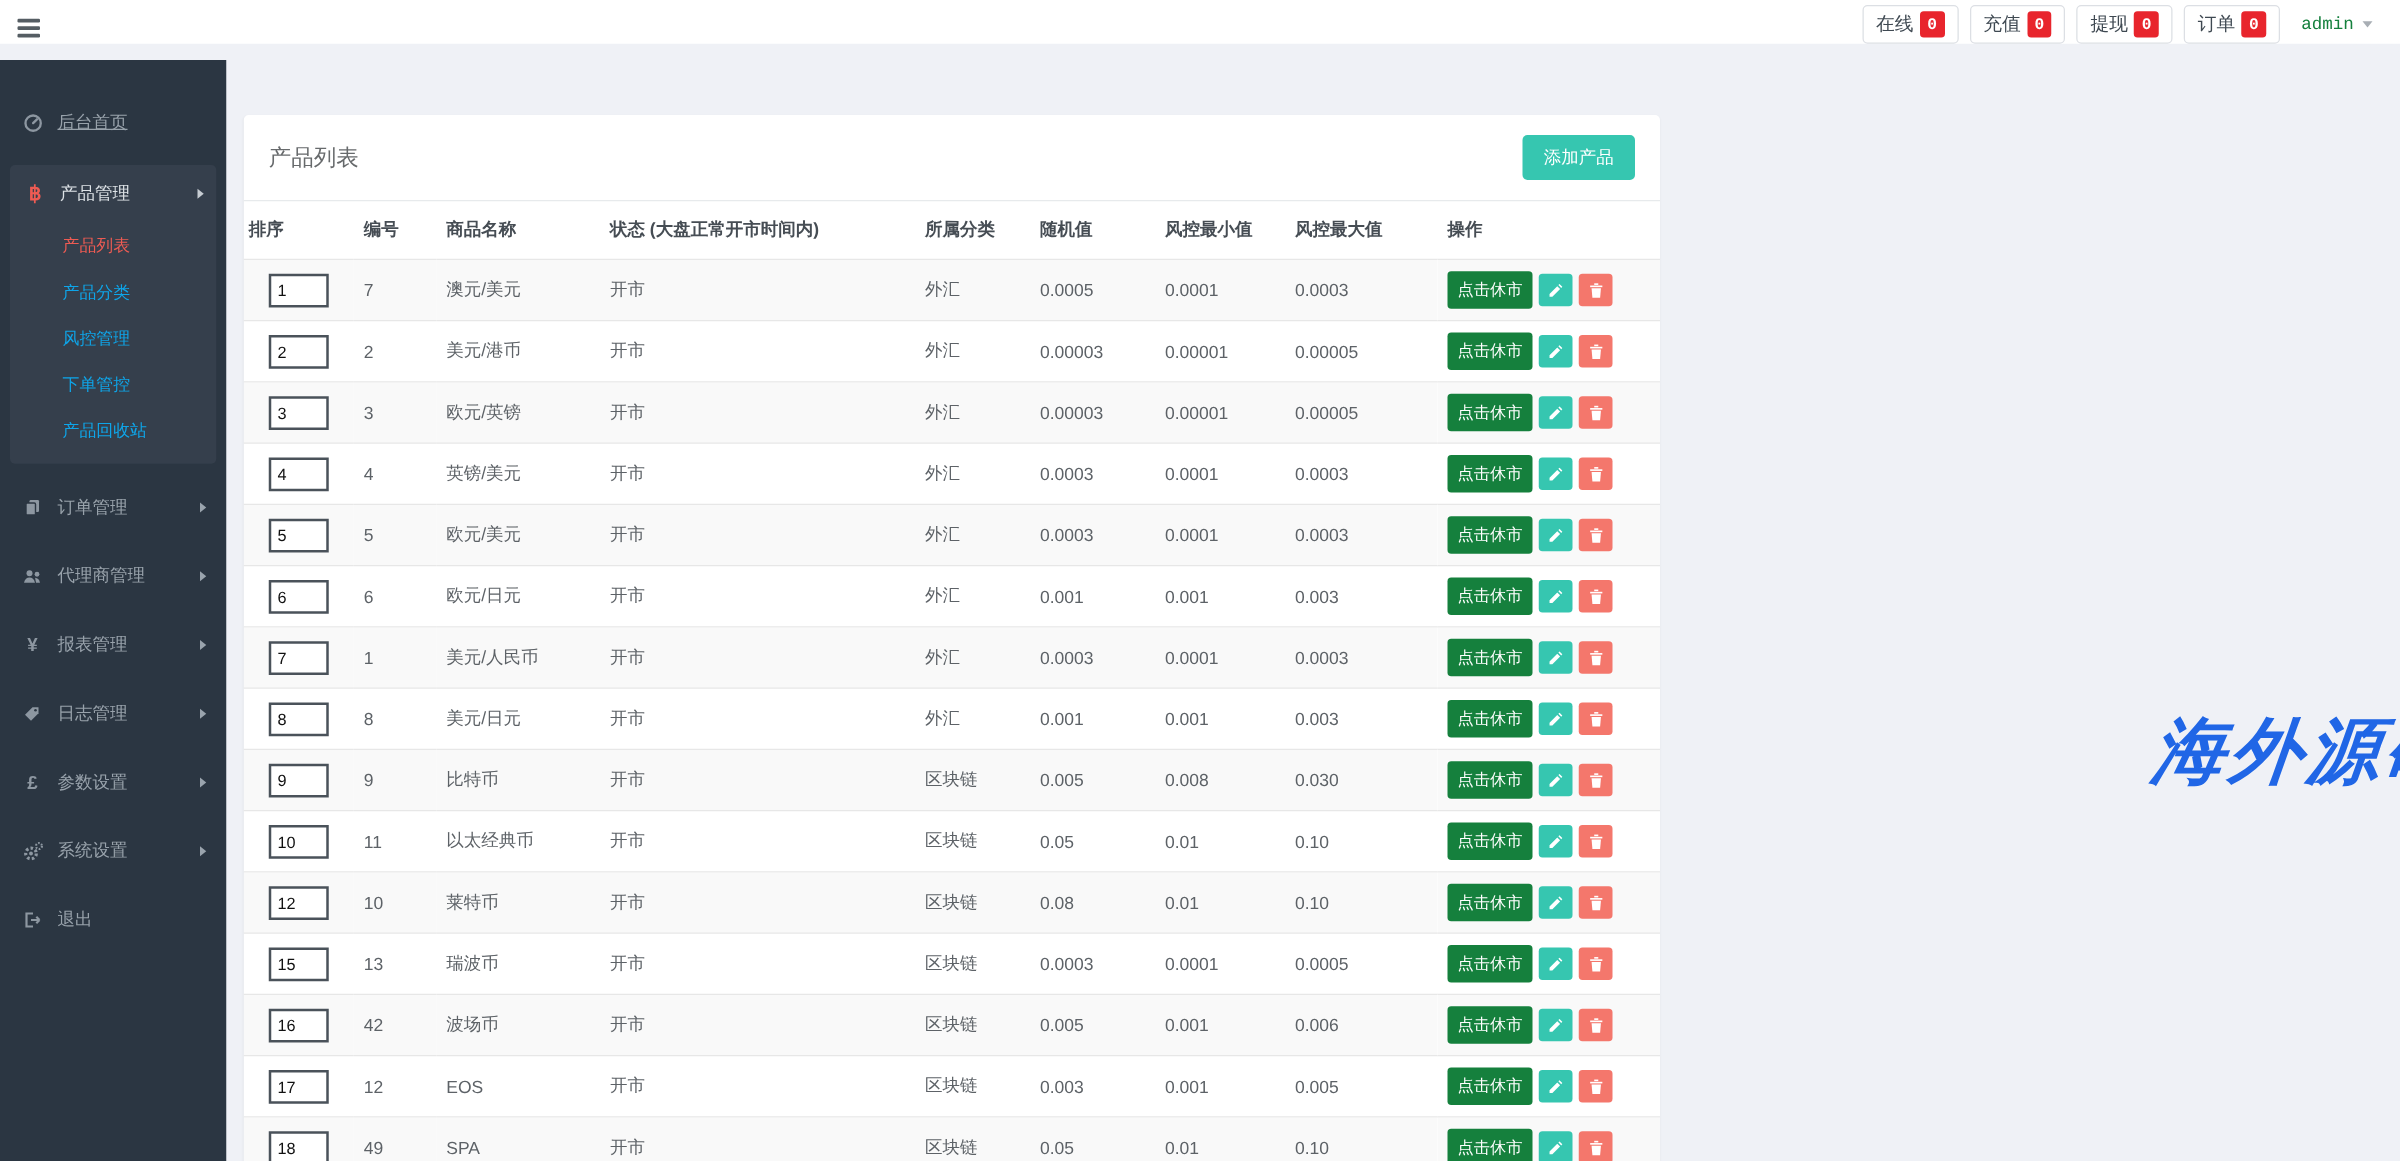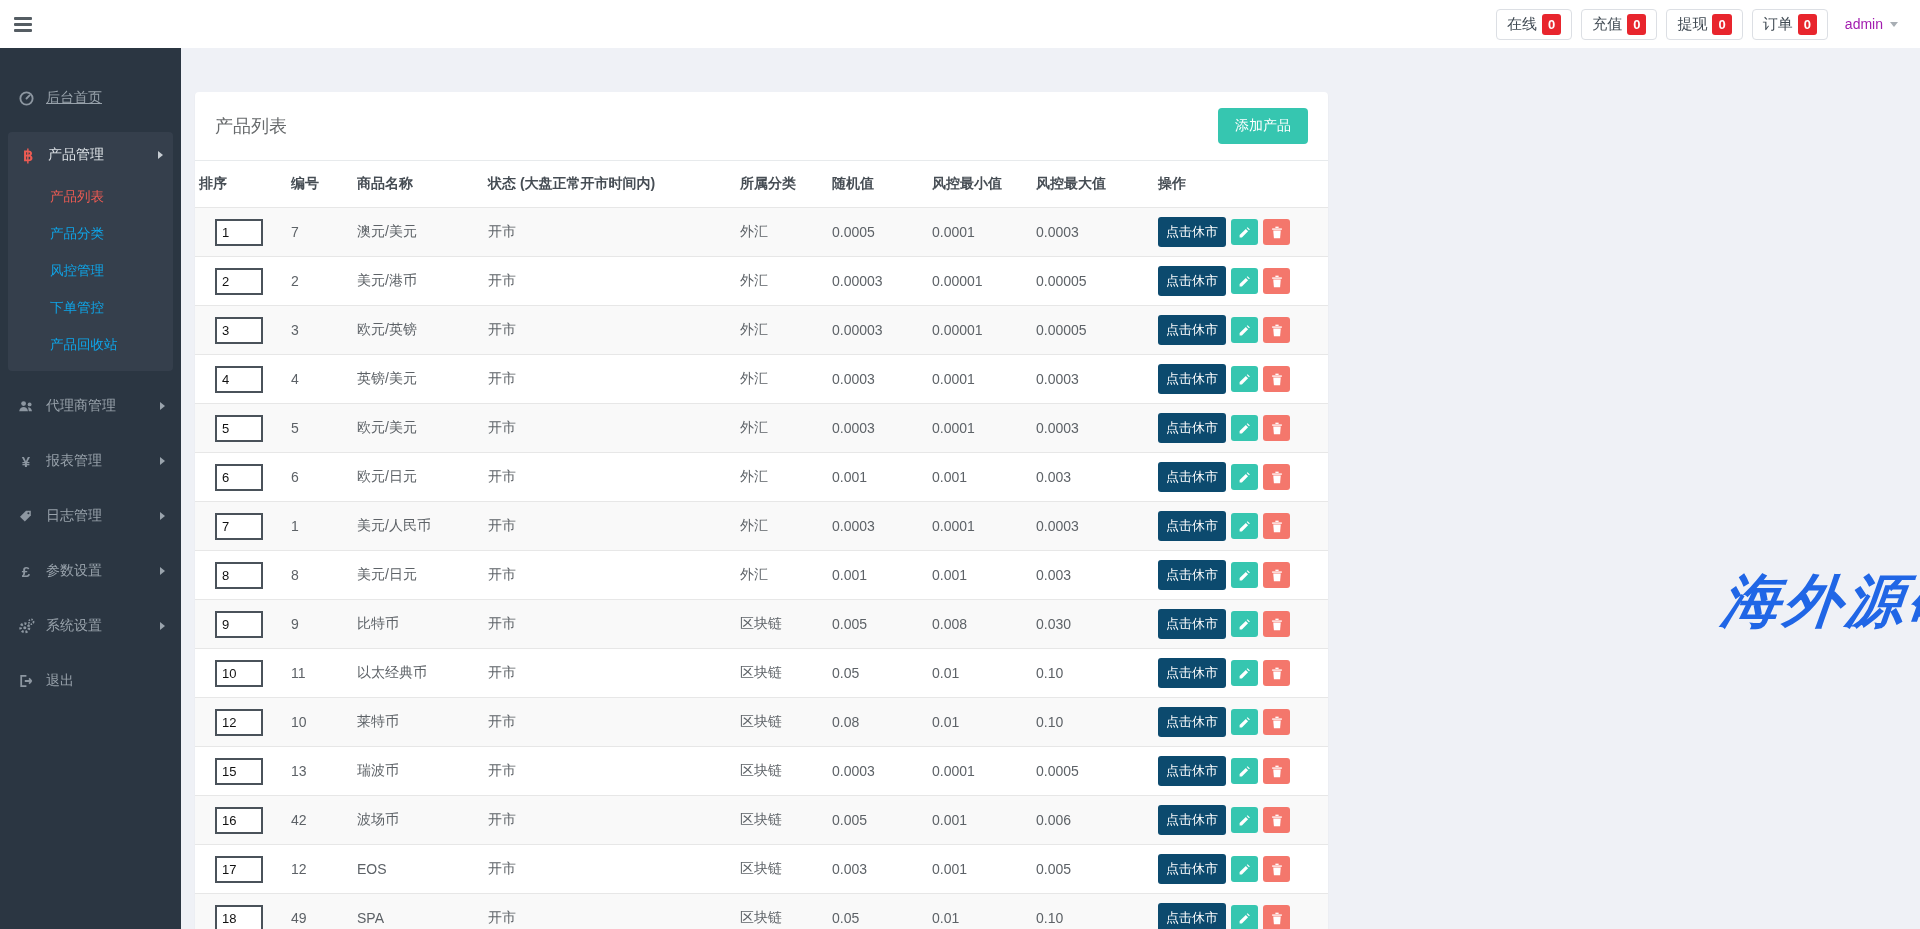--- a/index.html
+++ b/index.html
@@ -5,38 +5,39 @@
   * { box-sizing: border-box; margin: 0; padding: 0; }
   html,body { width:1920px; height:929px; overflow:hidden; }
   body {
     font-family: "Liberation Sans", sans-serif;
     background:#eff1f6;
     position:relative;
   }
 
   
   .topbar {
-    position:absolute; top:0; left:0; width:1920px; height:48px;
+    position:absolute; top:0; left:0; width:1920px; height:35px;
     background:#ffffff; z-index:20;
-    display:flex; align-items:center; justify-content:space-between;
+    display:flex; align-items:flex-end; justify-content:space-between;
     padding:0 14px;
+    font-family:Liberation Mono, monospace;
   }
   .hamburger { width:22px; cursor:pointer; padding:2px 0; }
   .hamburger span { display:block; width:18px; height:3px; background:#555d63; margin:3px 0; border-radius:1px; }
   .topbar-right { display:flex; align-items:center; gap:9px; }
   .stat-btn {
     display:flex; align-items:center; gap:5px;
     background:#fff; border:1px solid #dcdfe4; border-radius:4px;
     padding:4px 10px; font-size:15px; color:#3f4952; cursor:pointer;
   }
   .stat-badge {
     background:#e8252d; color:#fff; font-weight:bold;
     font-size:13px; line-height:1; padding:4px 6px; border-radius:3px;
   }
-  .admin-menu { display:flex; align-items:center; gap:7px; color:#a21caf; font-size:14px; padding:4px 8px; cursor:pointer; }
+  .admin-menu { display:flex; align-items:center; gap:7px; color:#15803d; font-size:14px; padding:4px 8px; cursor:pointer; }
   .caret-down { width:0; height:0; border-left:4px solid transparent; border-right:4px solid transparent; border-top:5px solid #a8aeb4; }
 
   
   .sidebar {
     position:absolute; top:48px; left:0; bottom:0; width:181px;
     background:#2b3642; padding-top:30px; z-index:10;
   }
   .side-item {
     display:flex; align-items:center; height:40px; margin-top:15px;
     padding:0 16px; color:#98a2ab; font-size:14px; cursor:pointer; white-space:nowrap;
@@ -86,21 +87,21 @@
     border-top:1px solid #e7e7e7; white-space:nowrap; overflow:hidden;
   }
   tbody td:first-child { padding-left:20px; }
   tbody tr:nth-child(odd) { background:#f9f9f9; }
   .sort-input {
     width:48px; height:27px; border:2px solid #4a525a; background:#fff;
     font-size:13px; color:#111; padding:1px 5px; font-family:"Liberation Sans", sans-serif;
   }
   .actions { display:flex; align-items:center; gap:5px; }
   .btn-close-market {
-    background:#0c4a6e; color:#fff; border:none; border-radius:3px;
+    background:#15803d; color:#fff; border:none; border-radius:3px;
     padding:6px 8px; font-size:13px; cursor:pointer; white-space:nowrap;
   }
   .btn-sq {
     width:27px; height:26px; border:none; border-radius:3px; cursor:pointer;
     display:inline-flex; align-items:center; justify-content:center; color:#fff; flex:none;
   }
   .btn-edit { background:#36c6b0; }
   .btn-del { background:#f4776c; }
 
   
@@ -164,20 +165,30 @@
       <span>产品管理</span>
       <span class="chev-right"></span>
     </div>
     <div class="submenu-item active">产品列表</div>
     <div class="submenu-item">产品分类</div>
     <div class="submenu-item">风控管理</div>
     <div class="submenu-item">下单管控</div>
     <div class="submenu-item">产品回收站</div>
   </div>
 
+  <div class="side-item">
+    <span class="s-icon">
+      <svg width="16" height="16" viewBox="0 0 20 20">
+          <rect x="7" y="2.5" width="9.5" height="12" rx="1.2" fill="currentColor"></rect>
+          <rect x="3.5" y="5.5" width="9.5" height="12" rx="1.2" fill="currentColor" stroke="#2b3642" stroke-width="1.4"></rect>
+        </svg>
+    </span>
+    <span>订单管理</span>
+    <span class="chev-right"></span>
+  </div>
 
 
   <div class="side-item">
     <span class="s-icon">
       <svg width="16" height="16" viewBox="0 0 20 20">
           <circle cx="7" cy="7" r="3" fill="currentColor"></circle>
           <path d="M1.5 16.5c.6-3.5 3-5.2 5.5-5.2s4.9 1.7 5.5 5.2z" fill="currentColor"></path>
           <circle cx="14.5" cy="8" r="2.4" fill="currentColor"></circle>
           <path d="M12.6 11.6c2.3.2 4.3 1.7 4.9 4.9h-4z" fill="currentColor"></path>
         </svg>

